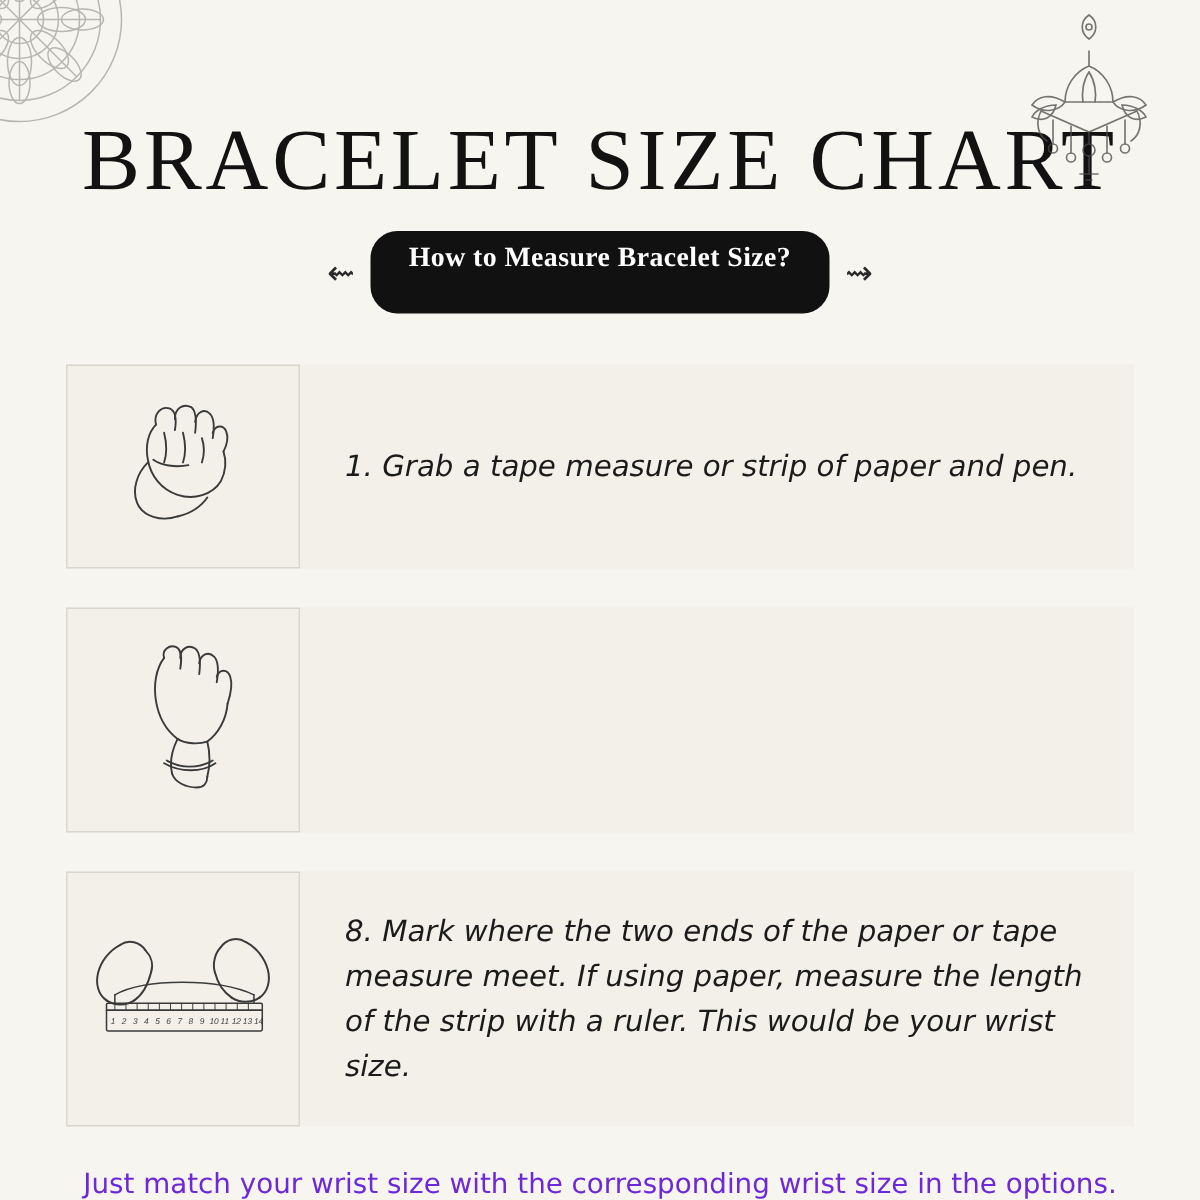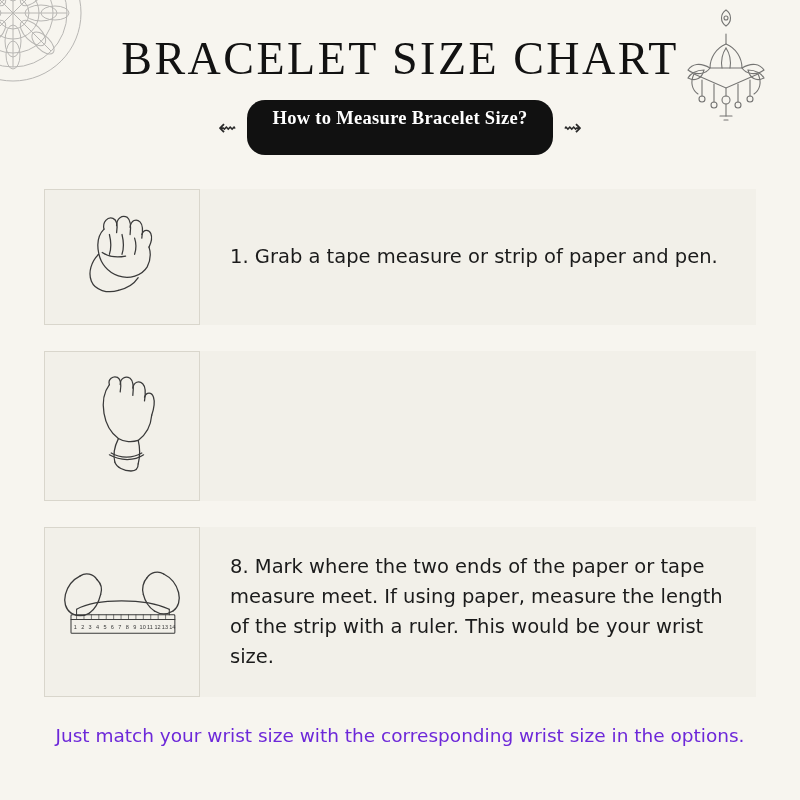--- a/index.html
+++ b/index.html
@@ -35,25 +35,25 @@
     width: 92px;
     height: 140px;
     opacity: 0.75;
     pointer-events: none;
   }
 
   
   .title {
     text-align: center;
     font-family: "Liberation Serif", serif;
-    font-size: 46px;
+    font-size: 58px;
     letter-spacing: 2.5px;
     font-weight: 400;
     margin: 0;
-    padding-top: 36px;
+    padding-top: 78px;
     color: #121212;
     line-height: 1;
   }
 
   
   .subtitle-row {
     display: flex;
     align-items: center;
     justify-content: center;
     gap: 10px;
@@ -83,20 +83,21 @@
   .steps {
     margin-top: 34px;
     padding: 0 44px;
   }
   .step {
     display: flex;
     align-items: stretch;
     background: #f2f0e9;
     margin-bottom: 26px;
     min-height: 130px;
+    font-style: italic;
   }
   .step-figure {
     width: 156px;
     flex: 0 0 156px;
     background: #f2f0e9;
     border: 1px solid #d9d6cc;
     box-sizing: border-box;
     display: flex;
     align-items: center;
     justify-content: center;

